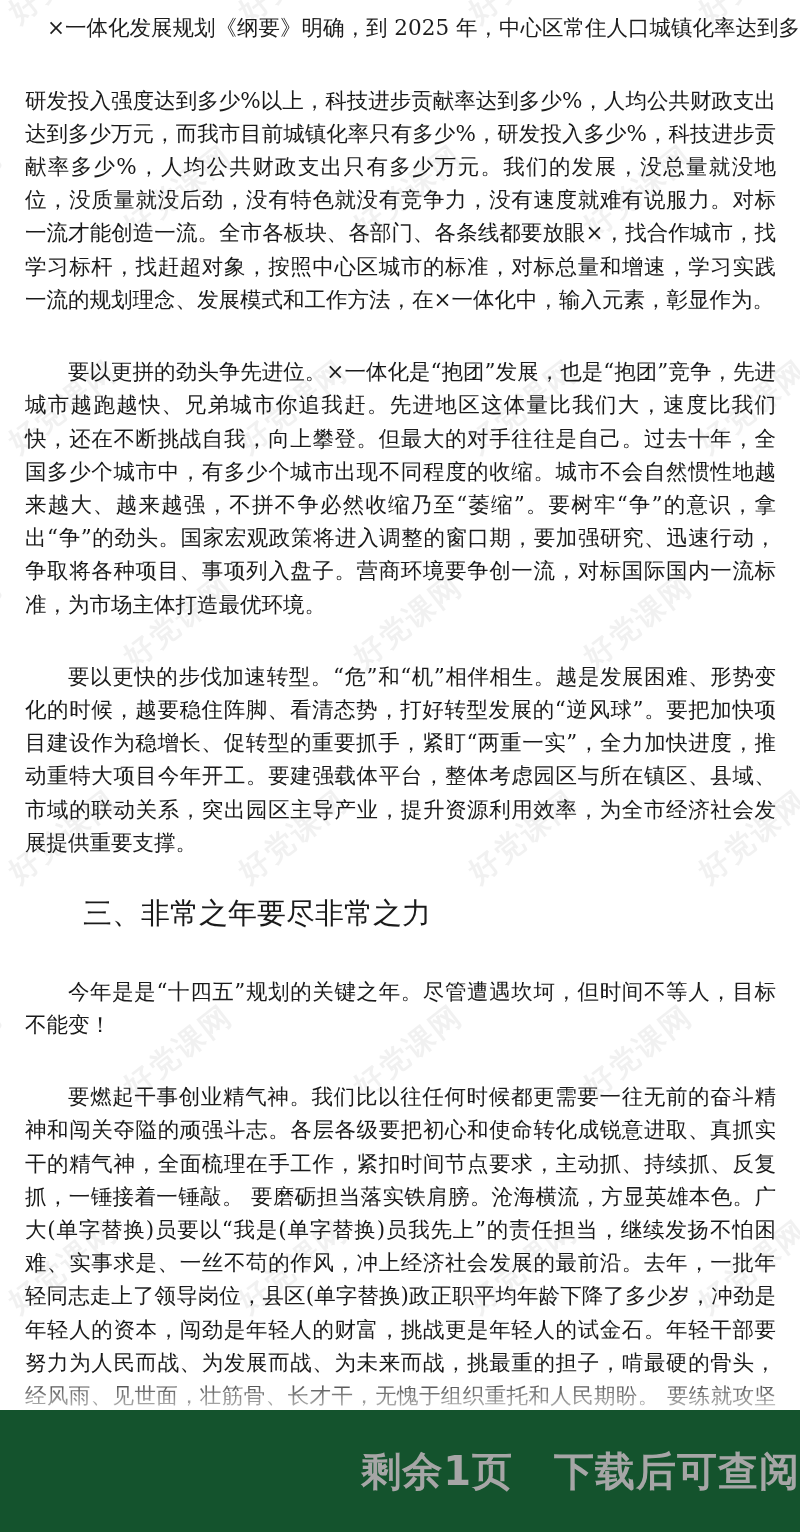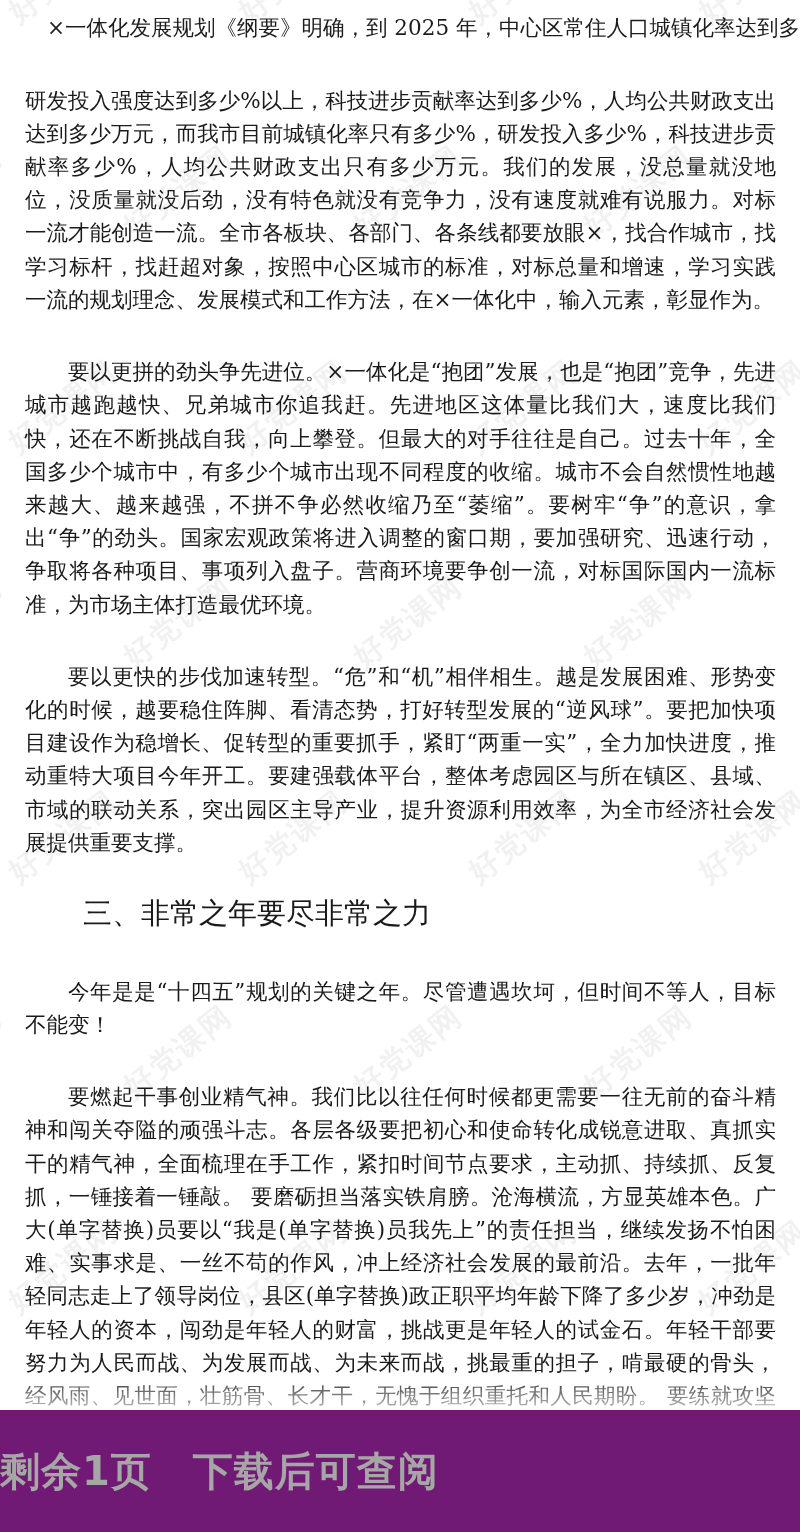--- a/index.html
+++ b/index.html
@@ -88,22 +88,22 @@
     z-index: 3;
   }
   .download-banner {
     position: absolute;
     left: 0;
     right: 0;
     bottom: 0;
     height: 122px;
     display: flex;
     align-items: center;
-    justify-content: flex-start;
-    background: #701a75;
+    justify-content: flex-end;
+    background: #14532d;
     z-index: 4;
   }
   .download-banner .bt {
     font-family: "DejaVu Sans", "Liberation Sans", sans-serif;
     font-size: 40px;
     font-weight: 700;
     color: #a6a6a6;
     letter-spacing: 1px;
     white-space: pre;
   }

